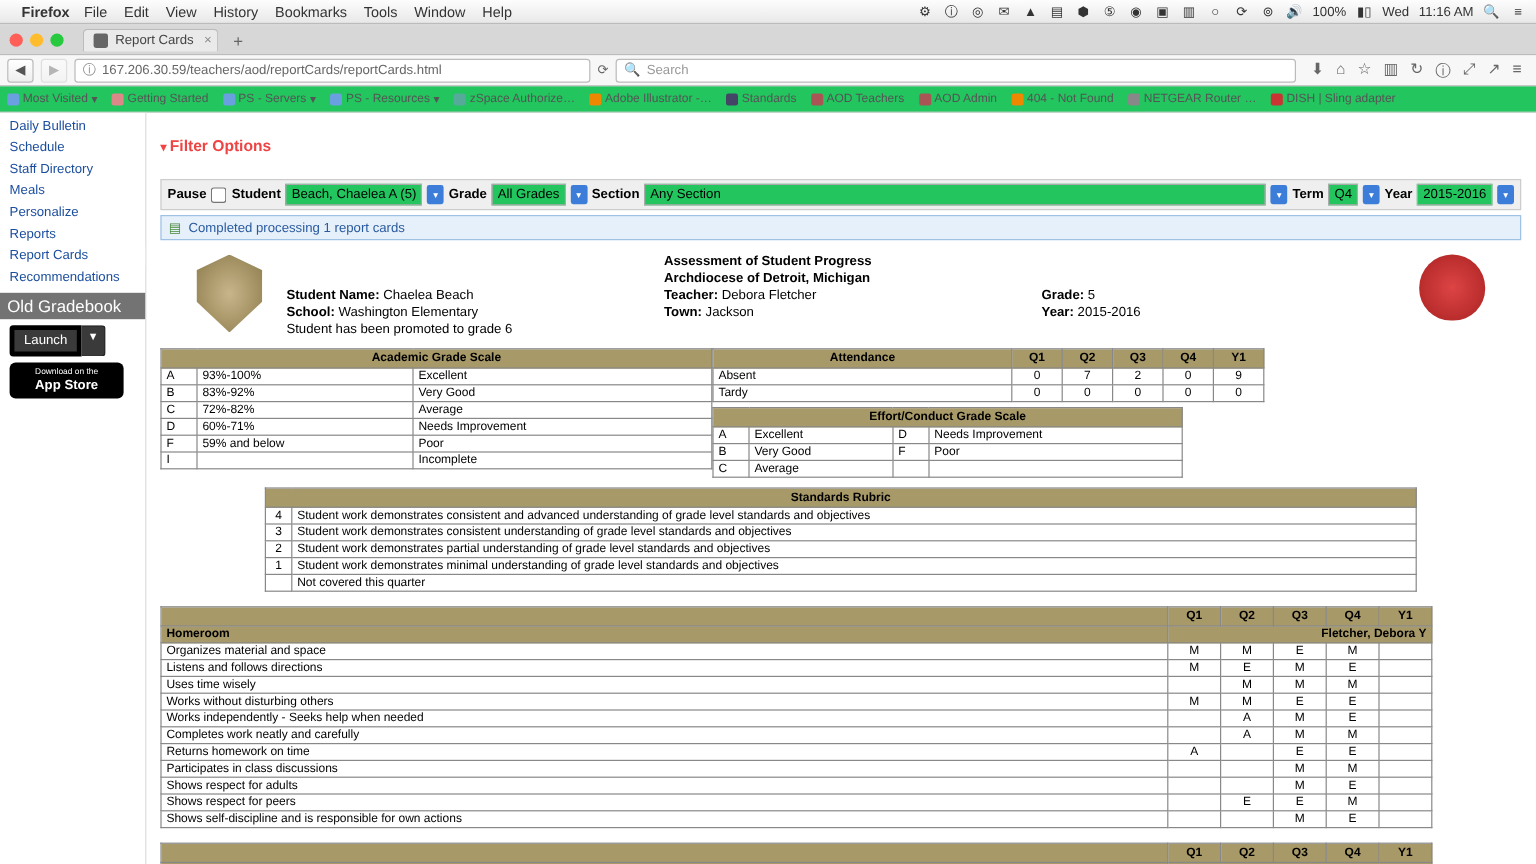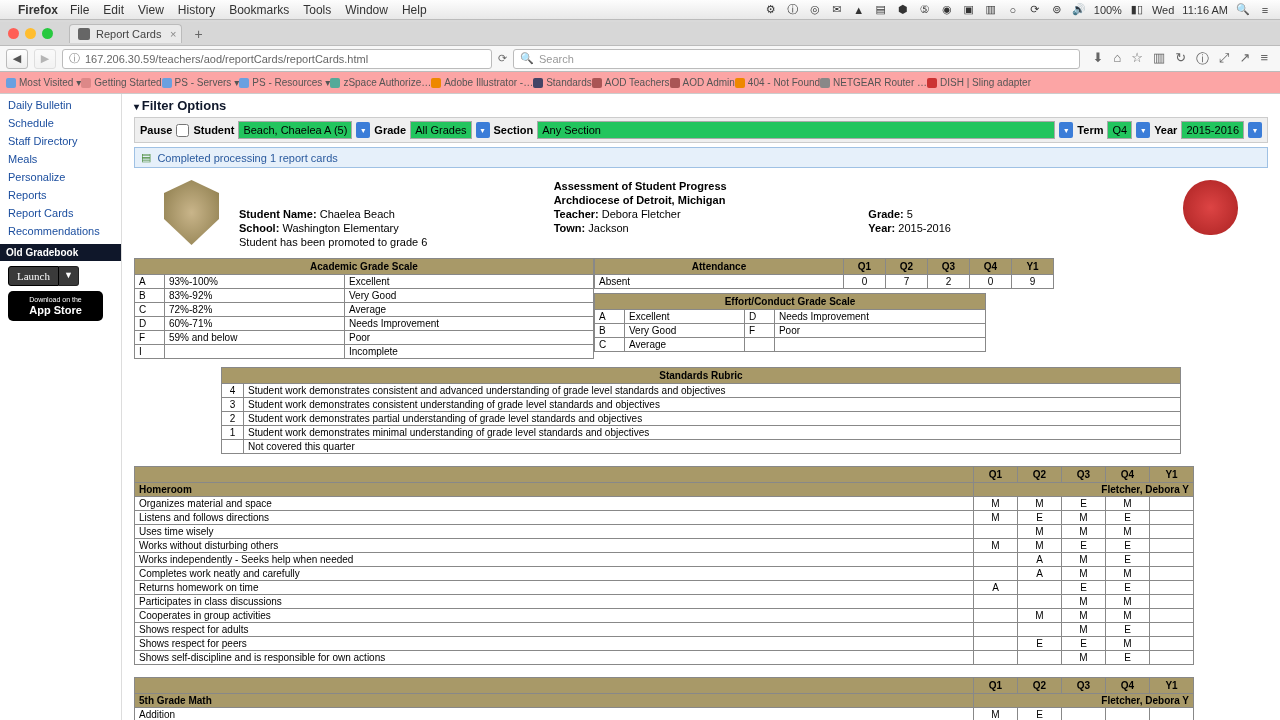--- a/index.html
+++ b/index.html
@@ -20,34 +20,34 @@
 .tab .close { position: absolute; right: 5px; color: #888; }
 .tab.plus { background: transparent; border: none; color: #666; font-size: 14px; padding: 0 6px; }
 .urlbar { display: flex; align-items: center; height: 26px; background: #f7f7f7; border-bottom: 1px solid #bbb; padding: 0 6px; gap: 6px; }
 .navbtn { width: 22px; height: 20px; border: 1px solid #bbb; background: linear-gradient(#fff,#eee); border-radius: 3px; display: flex; align-items: center; justify-content: center; font-size: 11px; color: #555; }
 .url { flex: 0 0 430px; border: 1px solid #bbb; background: #fff; border-radius: 3px; height: 20px; display: flex; align-items: center; padding: 0 6px; font-size: 11px; color: #666; }
 .url .globe { margin-right: 5px; color: #888; }
 .search { flex: 1; border: 1px solid #bbb; background: #fff; border-radius: 3px; height: 20px; display: flex; align-items: center; padding: 0 6px; font-size: 11px; color: #999; }
 .search .mag { margin-right: 5px; }
 .tbicons { display: flex; gap: 10px; margin: 0 6px; color: #666; }
 .tbicons span { font-size: 13px; }
-.bmbar { display: flex; align-items: center; height: 22px; background: #fca5a5; border-bottom: 1px solid #ccc; padding: 0 6px; font-size: 10px; color: #555; }
+.bmbar { display: flex; align-items: center; height: 22px; background: #22c55e; border-bottom: 1px solid #ccc; padding: 0 6px; gap: 12px; font-size: 10px; color: #555; }
 .bm { display: flex; align-items: center; gap: 3px; cursor: default; }
 .bm .sw { width: 10px; height: 10px; background: #888; display: inline-block; border-radius: 2px; }
 .content { display: flex; height: 630px; background: #fff; }
 .sidebar { width: 122px; background: #fff; border-right: 1px solid #ddd; padding-top: 2px; }
 .sidebar .nav a { display: block; padding: 3px 8px; font-size: 11px; color: #1a4d9e; text-decoration: none; }
 .sidebar .nav a.active { background: #fff; font-weight: normal; }
-.sidebar .section-head { background: #0f172a; color: #fff; font-size: 10px; padding: 3px 6px; margin-top: 4px; font-weight: bold; }
+.sidebar .section-head { background: #737373; color: #fff; font-size: 14px; padding: 3px 6px; margin-top: 4px; }
 .sidebar .launch { display: flex; margin: 5px 8px; }
-.sidebar .launch button { background: #3a3a3a; color: #fff; border: 1px solid #000000; padding: 3px 8px; font-size: 11px; border-radius: 3px 0 0 3px; font-family: Liberation Serif, serif; }
+.sidebar .launch button { background: #3a3a3a; color: #fff; border: 4px solid #000000; padding: 3px 8px; font-size: 11px; border-radius: 3px 0 0 3px; }
 .sidebar .launch .drop { background: #3a3a3a; color: #fff; border: 1px solid #222; border-left: none; padding: 3px 5px; font-size: 9px; border-radius: 0 3px 3px 0; }
 .sidebar .appstore { margin: 4px 8px; width: 95px; height: 30px; background: #000; border-radius: 5px; color: #fff; font-size: 7px; display: flex; align-items: center; justify-content: center; flex-direction: column; line-height: 1.1; }
 .main { flex: 1; overflow: auto; padding: 0 12px 12px 12px; }
-.filter-head { font-weight: bold; font-size: 13px; color: #0f172a; padding: 4px 0; }
+.filter-head { font-weight: bold; font-size: 13px; color: #ef4444; padding: 20px 0; }
 .filter-head::before { content: "▾ "; font-size: 10px; }
 .filterbar { display: flex; align-items: center; gap: 4px; background: #efefef; border: 1px solid #ccc; padding: 3px 5px; font-size: 11px; }
 .filterbar label { font-weight: bold; }
 .filterbar .sel { border: 1px solid #aaa; background: #22c55e; padding: 2px 4px; display: flex; align-items: center; gap: 2px; }
 .filterbar .caret { width: 14px; height: 16px; background: #3b7dd8; color: #fff; display: inline-flex; align-items: center; justify-content: center; font-size: 8px; border-radius: 2px; }
 .status { border: 1px solid #9fc1e4; background: #e6f0fa; padding: 3px 6px; margin-top: 4px; font-size: 11px; color: #2a5a9e; display: flex; align-items: center; gap: 6px; }
 .status .ic { color: #4a8a3a; }
 .rc-head { display: flex; margin-top: 12px; gap: 20px; align-items: flex-start; }
 .rc-head .shield { width: 55px; height: 65px; background: radial-gradient(#c9b58a,#8a7a4a); clip-path: polygon(50% 0,100% 20%,100% 60%,50% 100%,0 60%,0 20%); margin-left: 30px; }
 .rc-head .info { flex: 1; display: grid; grid-template-columns: 1fr 1fr 1fr; font-size: 11px; gap: 2px 20px; }
@@ -327,20 +327,28 @@
             </tbody>
               <tbody id="att-body">
                 <tr>
                   <td>Absent</td>
                   <td class="c">0</td>
                   <td class="c">7</td>
                   <td class="c">2</td>
                   <td class="c">0</td>
                   <td class="c">9</td>
                 </tr>
+                <tr>
+                  <td>Tardy</td>
+                  <td class="c">0</td>
+                  <td class="c">0</td>
+                  <td class="c">0</td>
+                  <td class="c">0</td>
+                  <td class="c">0</td>
+                </tr>
               </tbody>
           </table>
           <table class="effort">
             <tbody>
                 <tr>
                   <th colspan="4">Effort/Conduct Grade Scale</th>
                 </tr>
             </tbody>
               <tbody id="eff-body">
                 <tr>
@@ -469,28 +477,20 @@
               </tr>
               <tr>
                 <td class="skill">Participates in class discussions</td>
                 <td class="c"></td>
                 <td class="c"></td>
                 <td class="c">M</td>
                 <td class="c">M</td>
                 <td class="c"></td>
               </tr>
               <tr>
-                <td class="skill">Cooperates in group activities</td>
-                <td class="c"></td>
-                <td class="c">M</td>
-                <td class="c">M</td>
-                <td class="c">M</td>
-                <td class="c"></td>
-              </tr>
-              <tr>
                 <td class="skill">Shows respect for adults</td>
                 <td class="c"></td>
                 <td class="c"></td>
                 <td class="c">M</td>
                 <td class="c">E</td>
                 <td class="c"></td>
               </tr>
               <tr>
                 <td class="skill">Shows respect for peers</td>
                 <td class="c"></td>

